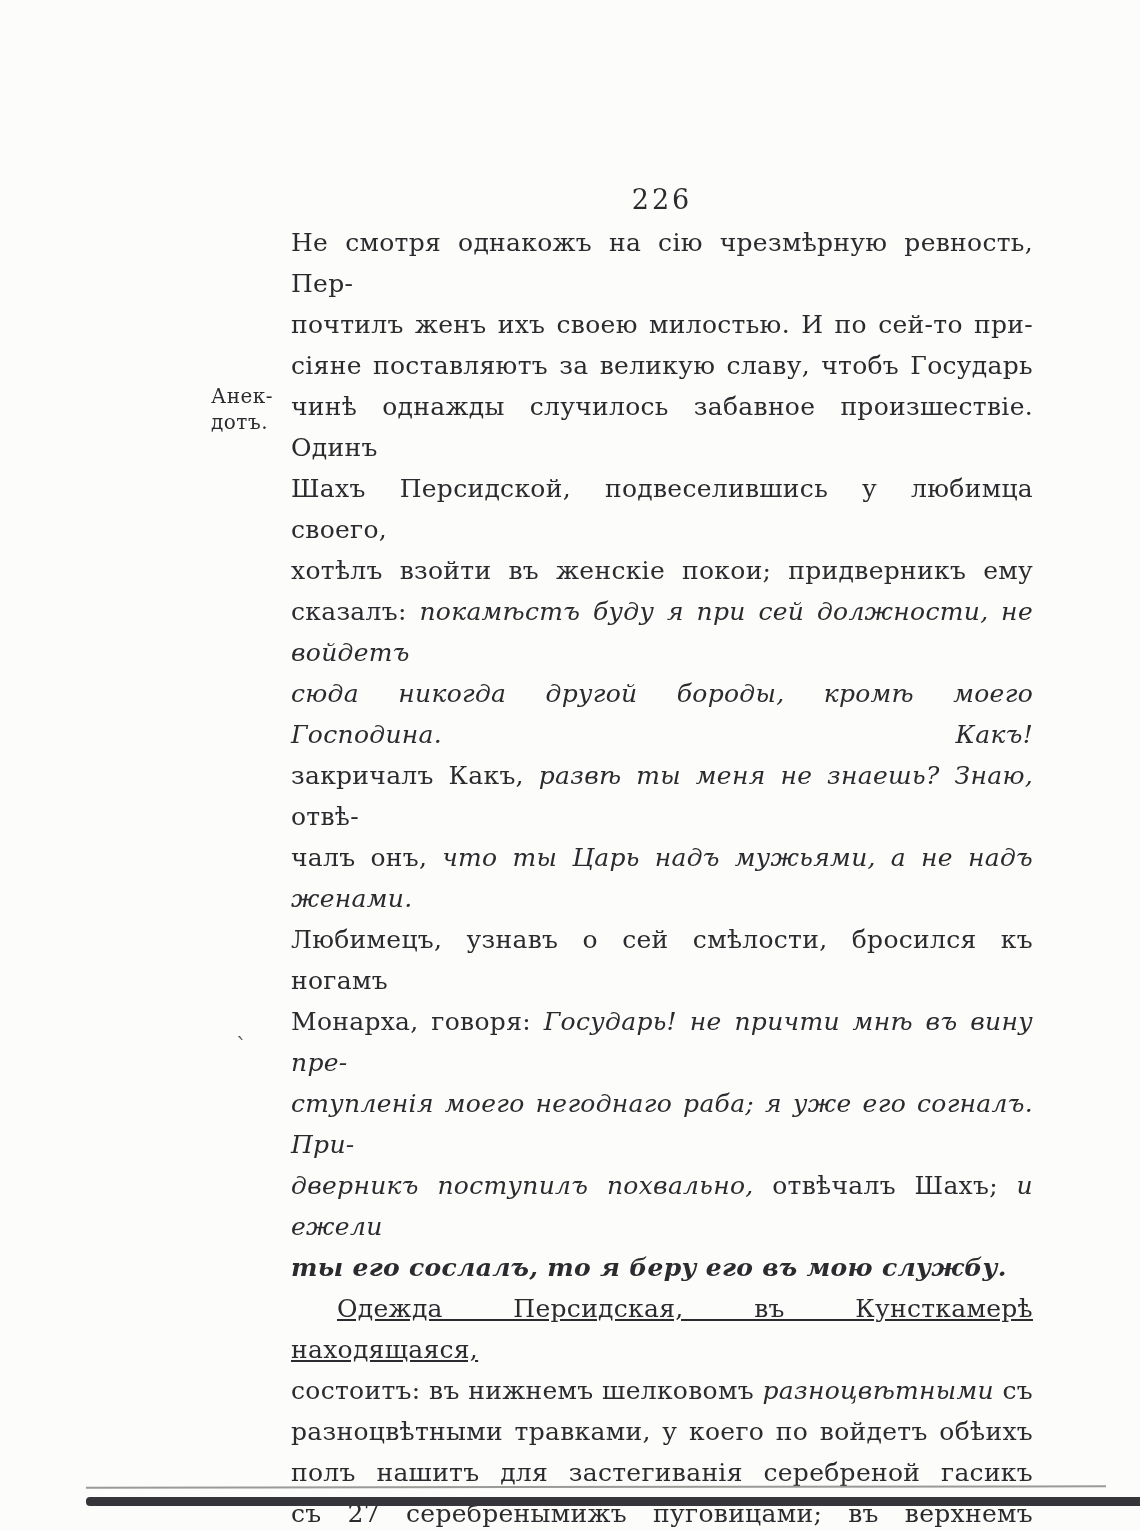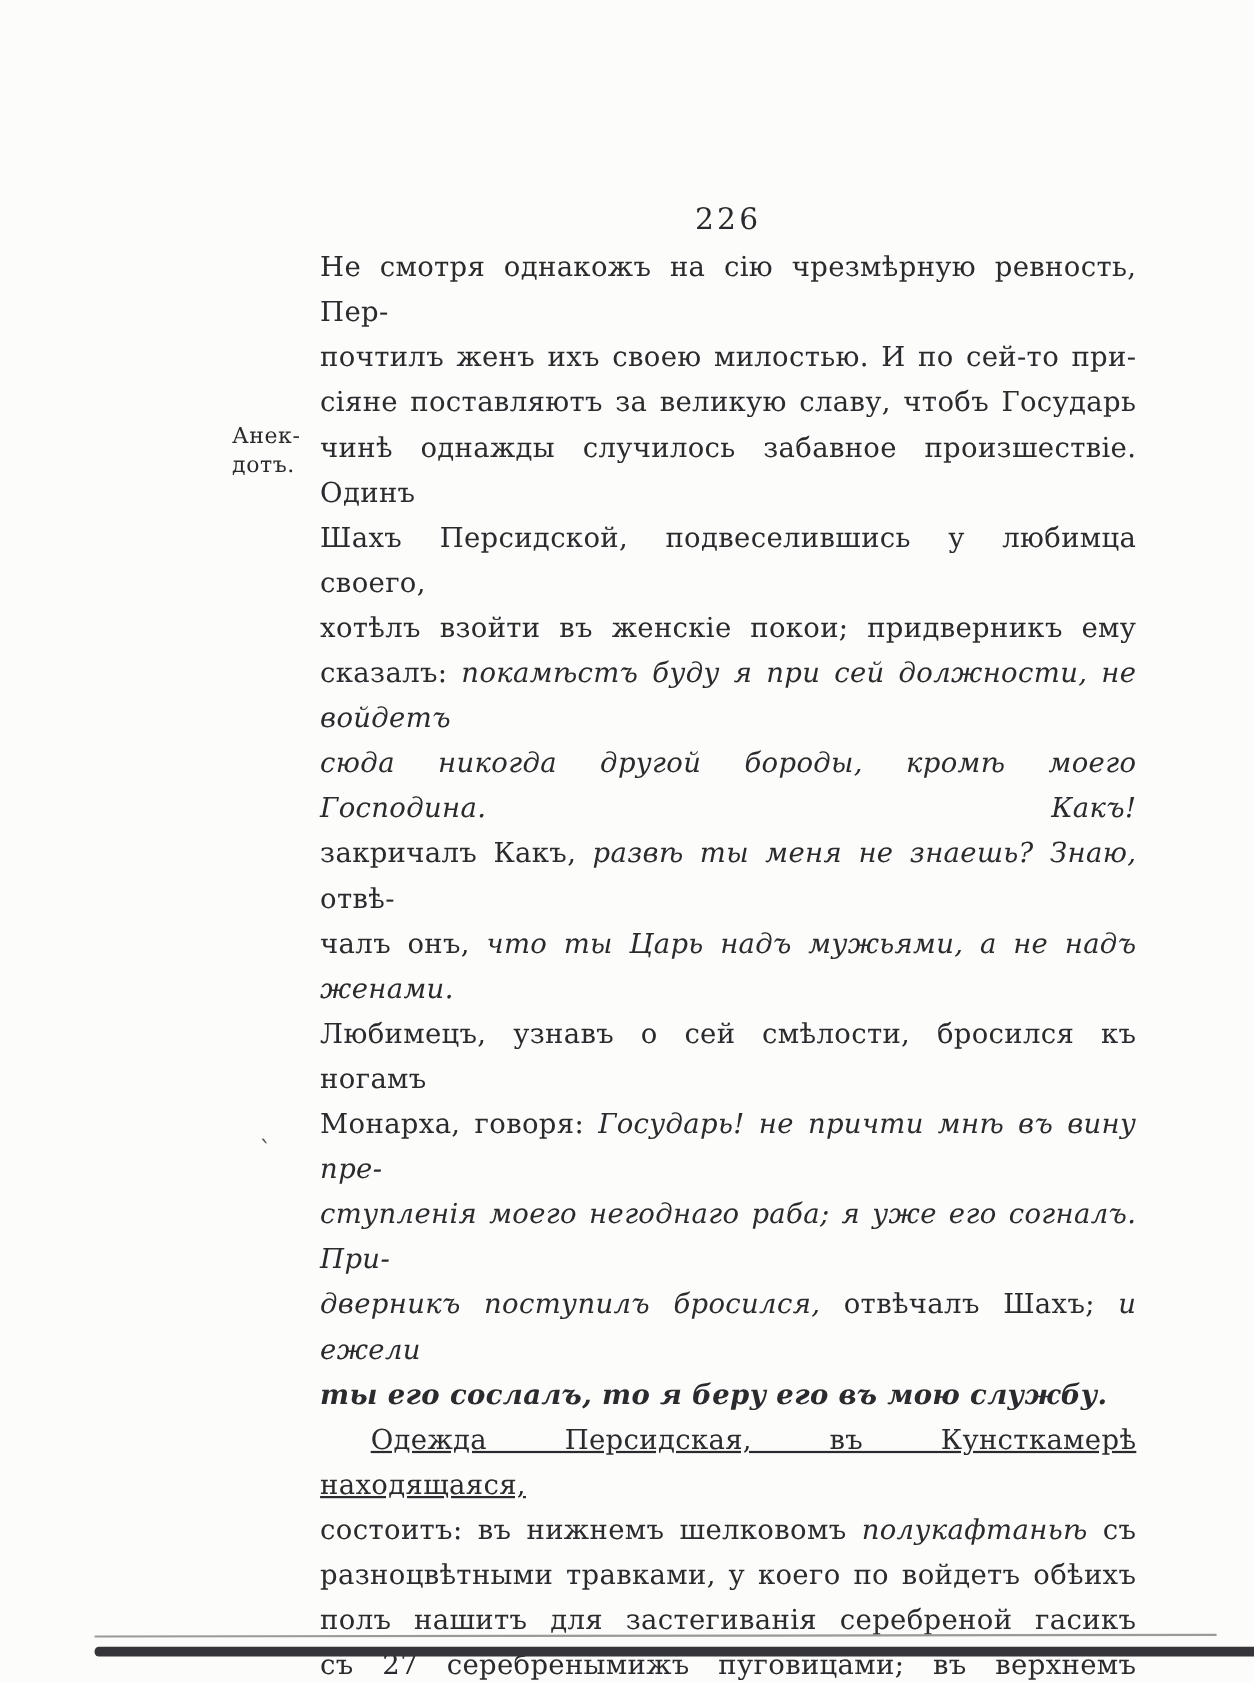--- a/index.html
+++ b/index.html
@@ -91,26 +91,26 @@
         <div class="line"><span class="seg">чинѣ однажды случилось забавное произшествіе. Одинъ</span></div>
         <div class="line"><span class="seg">Шахъ Персидской, подвеселившись у любимца своего,</span></div>
         <div class="line"><span class="seg">хотѣлъ взойти въ женскіе покои; придверникъ ему</span></div>
         <div class="line"><span class="seg">сказалъ: </span><span class="seg italic">покамѣстъ буду я при сей должности, не войдетъ</span></div>
         <div class="line"><span class="seg italic">сюда никогда другой бороды, кромѣ моего Господина. Какъ!</span></div>
         <div class="line"><span class="seg">закричалъ Какъ, </span><span class="seg italic">развѣ ты меня не знаешь? Знаю,</span><span class="seg"> отвѣ-</span></div>
         <div class="line"><span class="seg">чалъ онъ, </span><span class="seg italic">что ты Царь надъ мужьями, а не надъ женами.</span></div>
         <div class="line"><span class="seg">Любимецъ, узнавъ о сей смѣлости, бросился къ ногамъ</span></div>
         <div class="line"><span class="seg">Монарха, говоря: </span><span class="seg italic">Государь! не причти мнѣ въ вину пре-</span></div>
         <div class="line"><span class="seg italic">ступленія моего негоднаго раба; я уже его согналъ. При-</span></div>
-        <div class="line"><span class="seg italic">дверникъ поступилъ бросился, </span><span class="seg">отвѣчалъ Шахъ; </span><span class="seg italic">и ежели</span></div>
+        <div class="line"><span class="seg italic">дверникъ поступилъ похвально, </span><span class="seg">отвѣчалъ Шахъ; </span><span class="seg italic">и ежели</span></div>
         <div class="line last"><span class="seg italic">ты его сослалъ, то я беру его въ мою службу.</span></div>
       </div>
       <div class="paragraph">
         <div class="line indent"><span class="seg">Одежда Персидская, въ Кунсткамерѣ находящаяся,</span></div>
-        <div class="line"><span class="seg">состоитъ: въ нижнемъ шелковомъ </span><span class="seg italic">полукафтаньѣ</span><span class="seg"> съ</span></div>
+        <div class="line"><span class="seg">состоитъ: въ нижнемъ шелковомъ </span><span class="seg italic">разноцвѣтными</span><span class="seg"> съ</span></div>
         <div class="line"><span class="seg">разноцвѣтными травками, у коего по войдетъ обѣихъ</span></div>
         <div class="line"><span class="seg">полъ нашитъ для застегиванія серебреной гасикъ</span></div>
         <div class="line"><span class="seg">съ 27 серебренымижъ пуговицами; въ верхнемъ </span></div>
       </div>
     </div>
   <div class="artifact-mark">`</div>
   <div class="bottom-rule"></div>
   <div class="bottom-edge"></div>
 </div>
 

